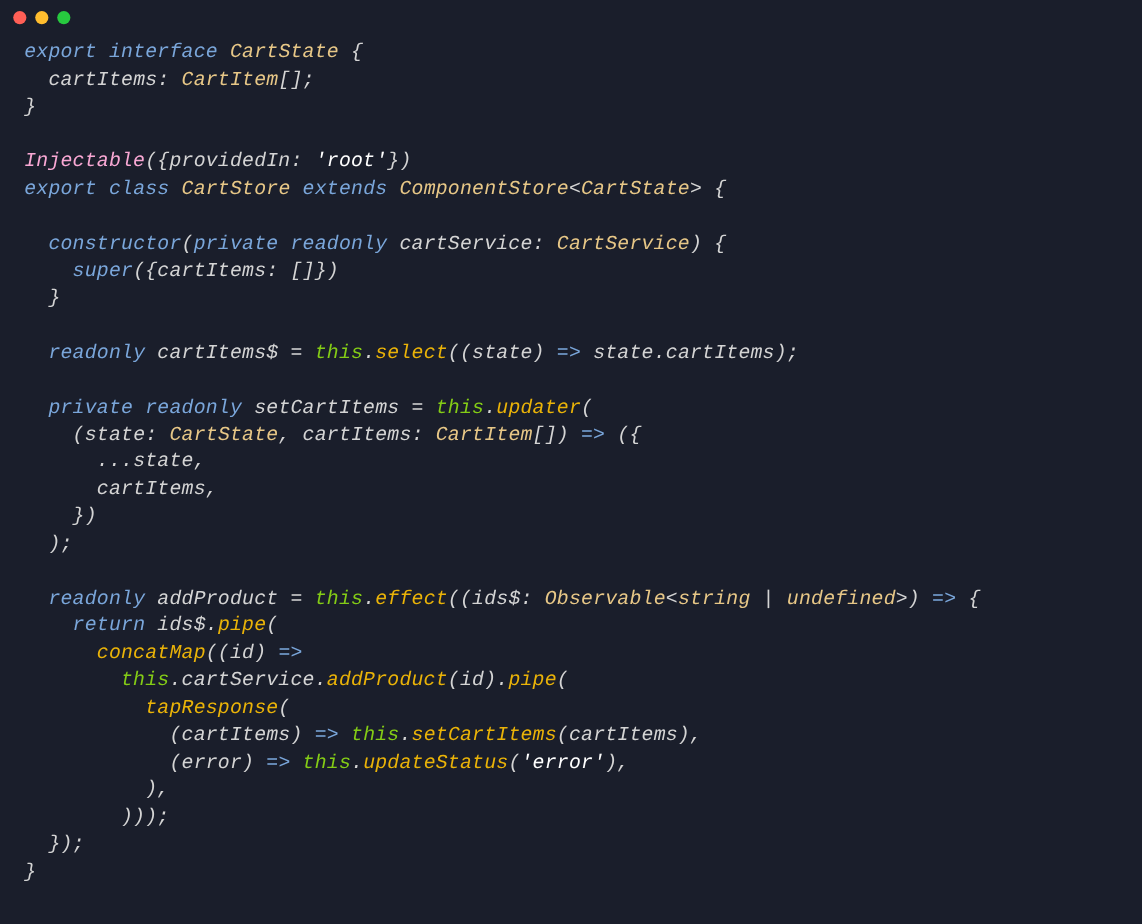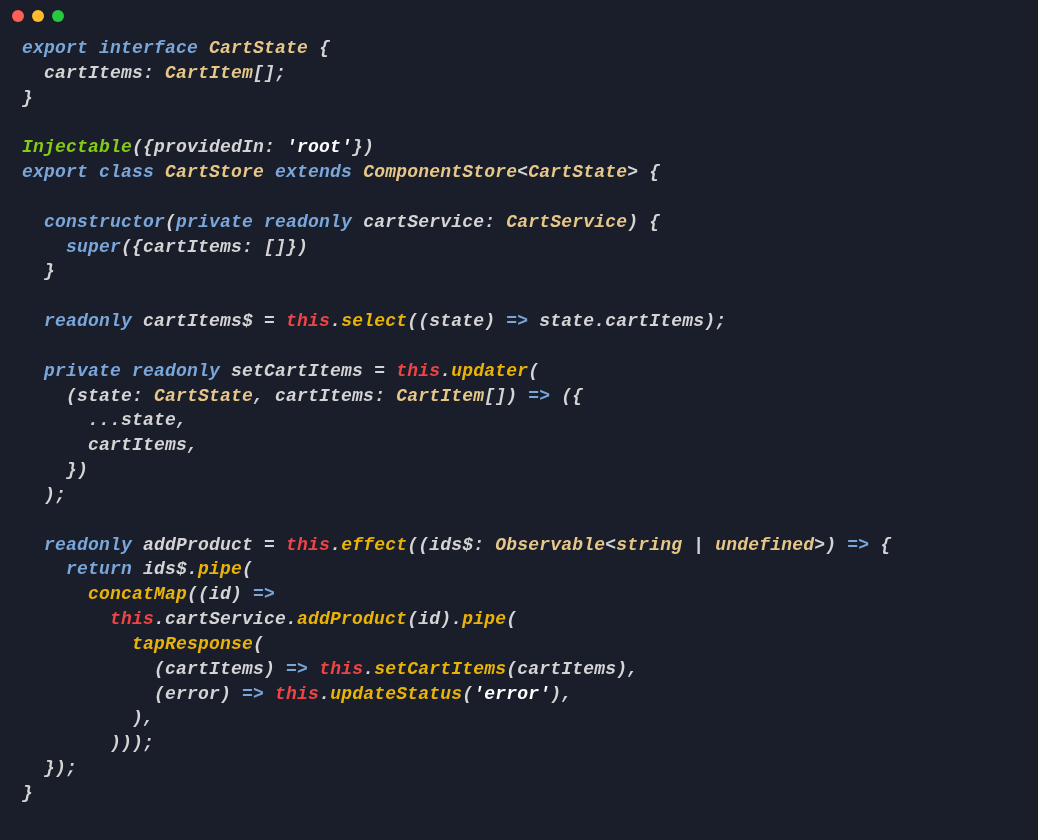--- a/index.html
+++ b/index.html
@@ -30,30 +30,29 @@
       border-radius: 50%;
     }
     .red { background-color: #ff5f56; }
     .yellow { background-color: #ffbd2e; }
     .green { background-color: #27c93f; }
     .code-area {
       padding: 4px 24px 22px 22px;
       line-height: 1.38;
       white-space: pre;
       letter-spacing: 0.2px;
-      font-weight: bold;
     }
     .kw { color: #7aa6da; }
     .type { color: #e7c787; }
     .prop { color: #d4d4d4; }
     .str { color: #ffffff; }
-    .decor { color: #84cc16; text-align: center; }
+    .decor { color: #f9a8d4; text-align: center; }
     .punc { color: #d4d4d4; }
     .var { color: #d4d4d4; }
-    .this { color: #ef4444; }
+    .this { color: #84cc16; }
     .method { color: #eab308; }
     .param { color: #d4d4d4; }
   </style>
 </head>
 <body>
 
 <div class="title-bar">
   <div class="traffic-light red"></div>
   <div class="traffic-light yellow"></div>
   <div class="traffic-light green"></div>

